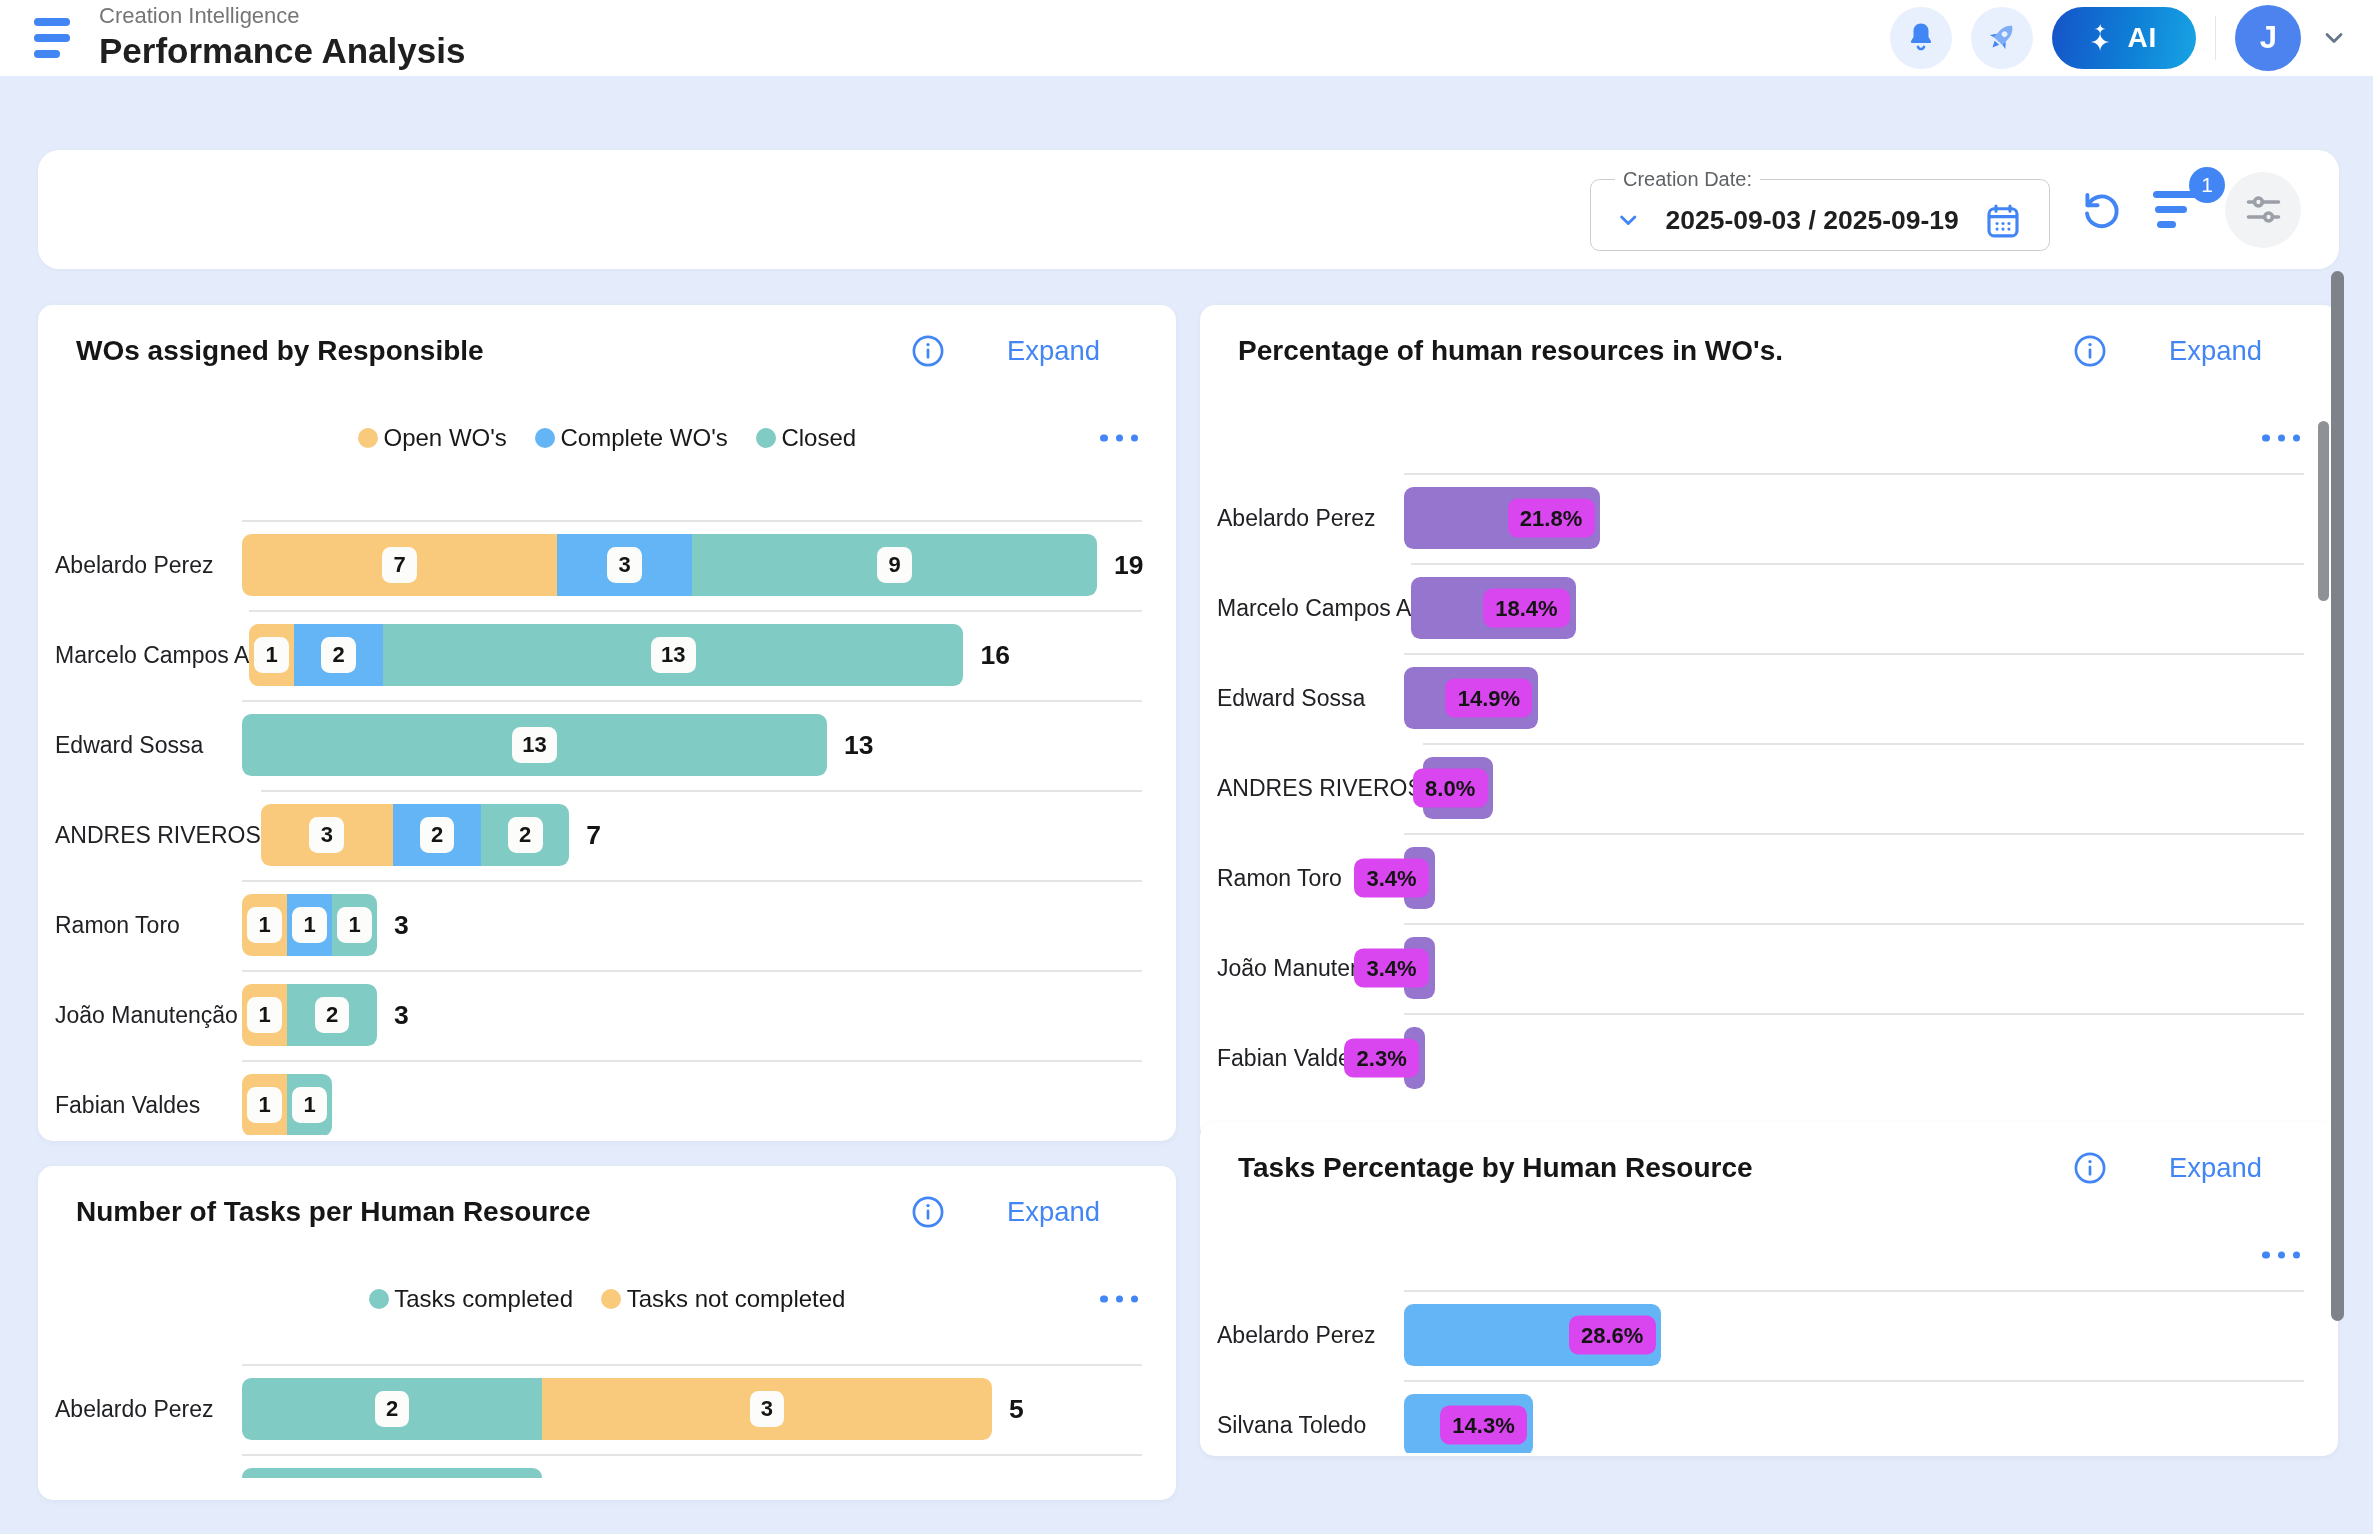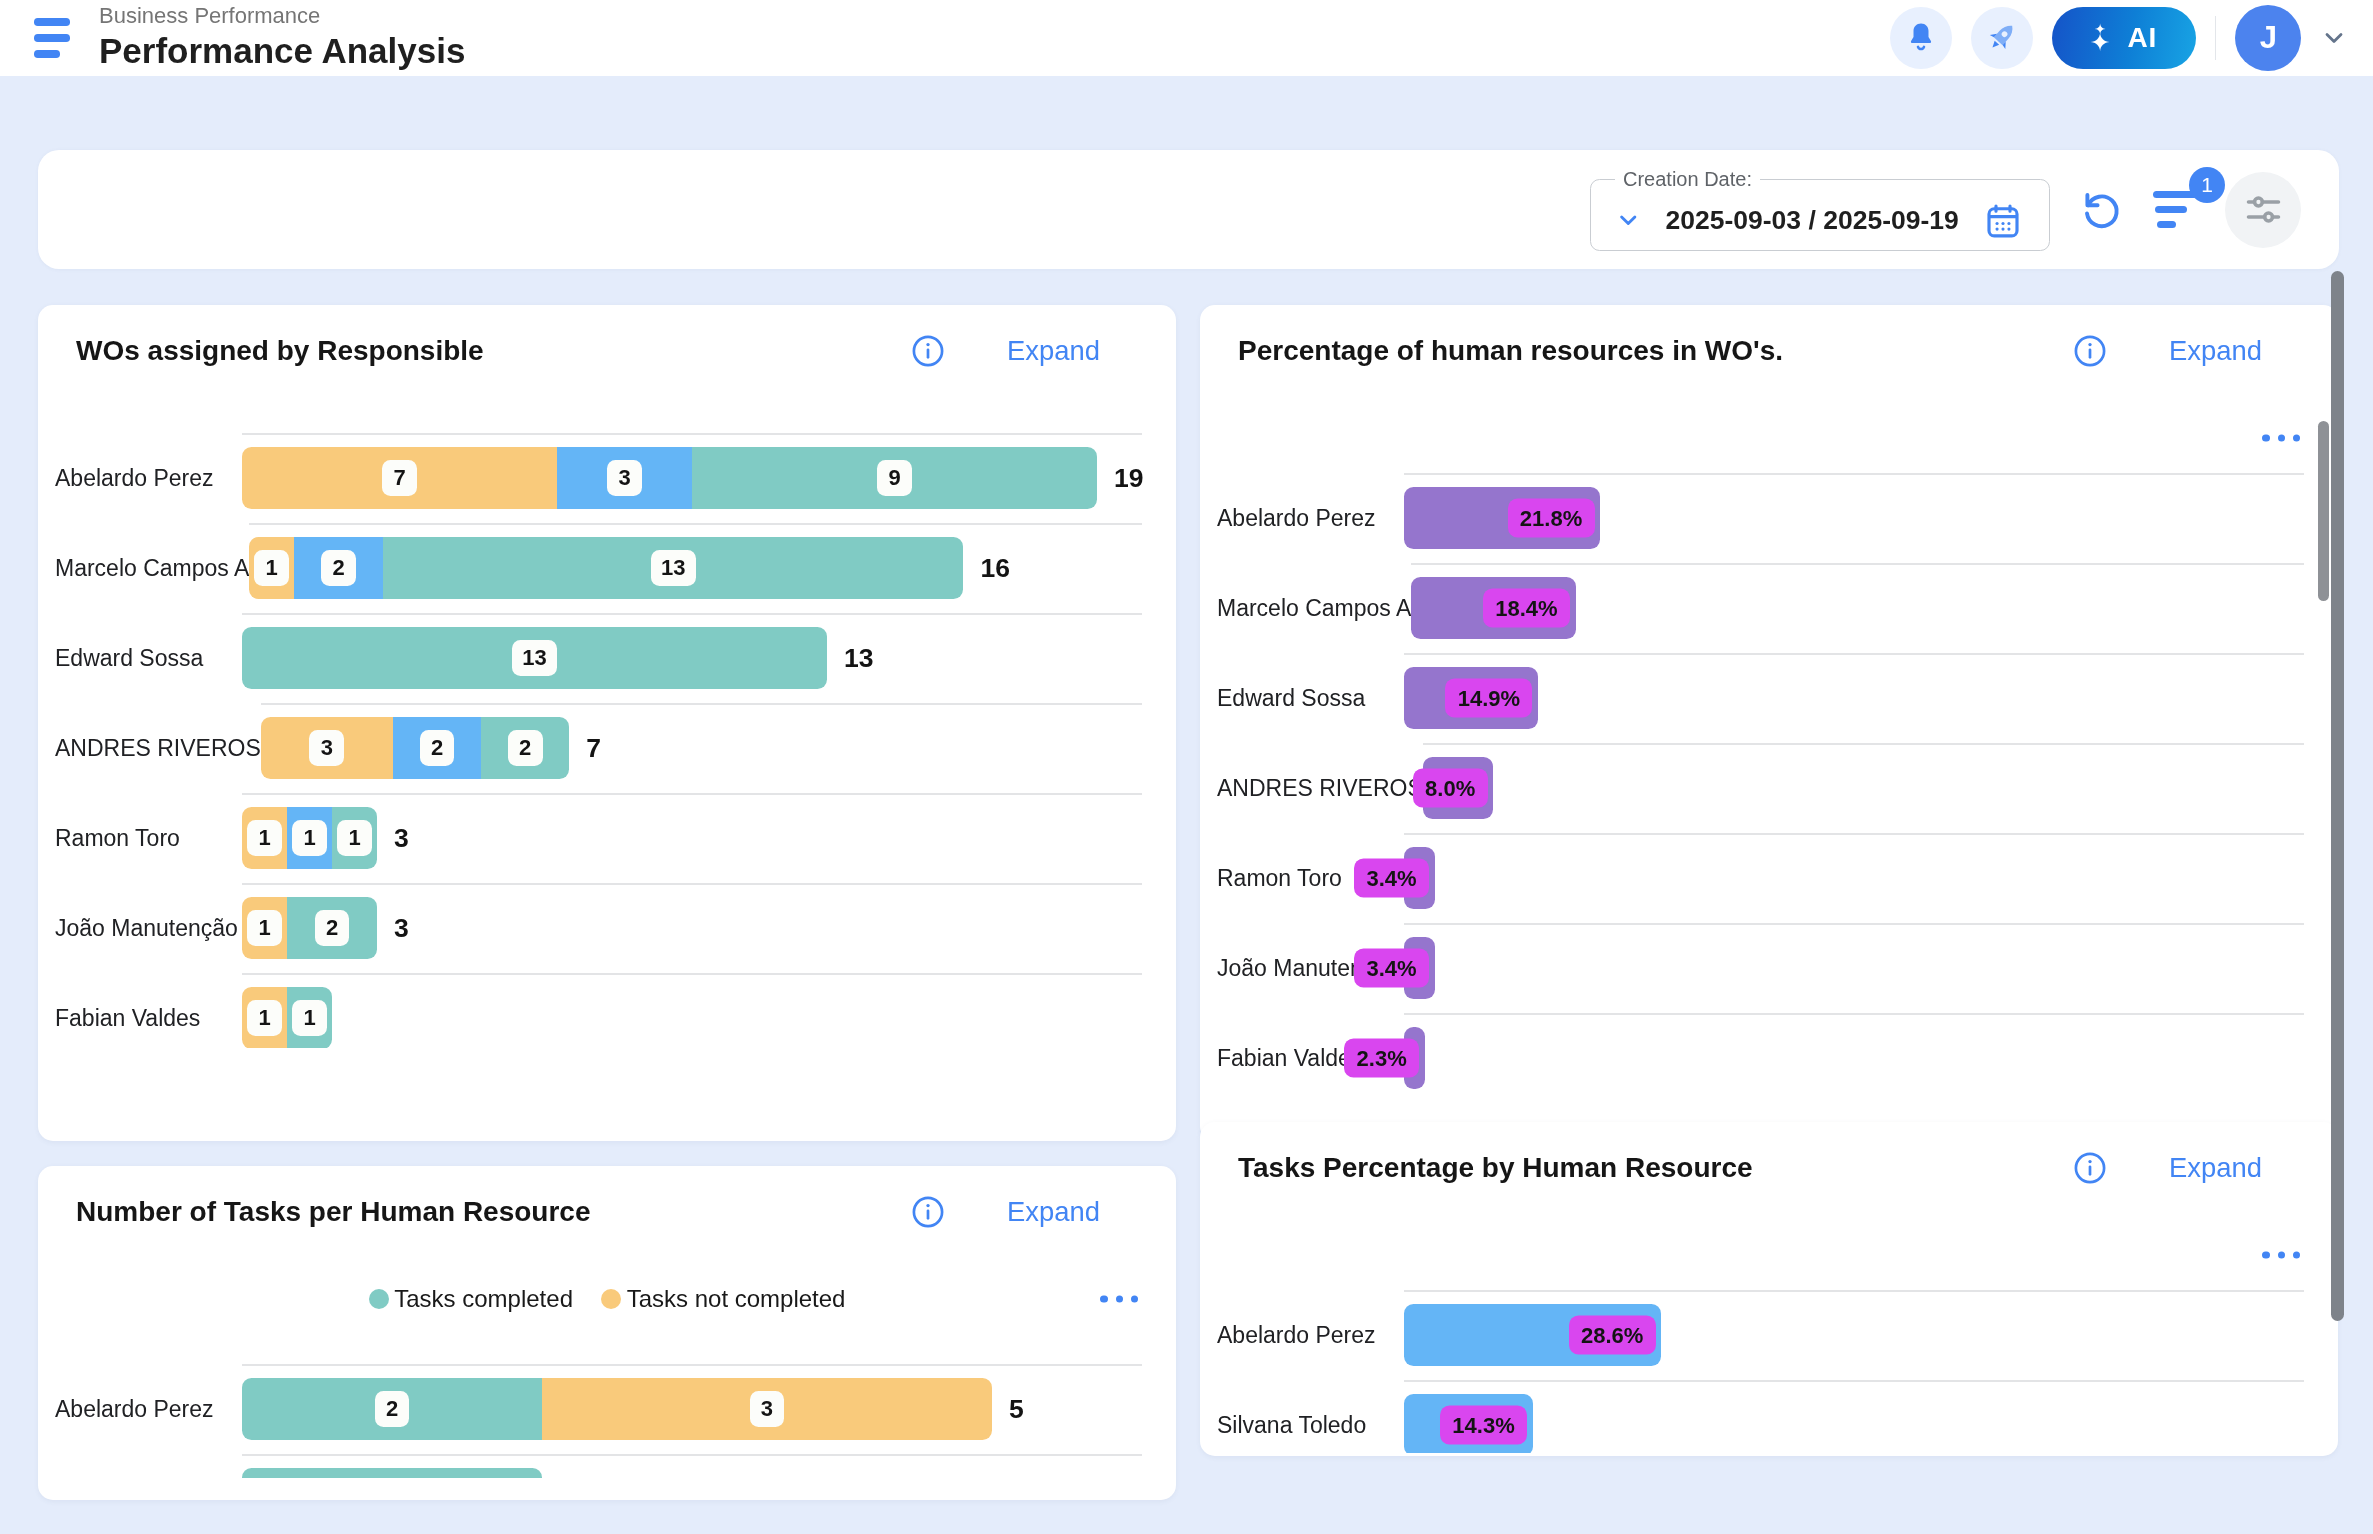--- a/index.html
+++ b/index.html
@@ -87,21 +87,21 @@
 
 <div id="app">
 
   <header class="topbar">
     <div class="hamburger">
         <i></i>
         <i></i>
         <i></i>
       </div>
     <div class="title-block">
-      <span class="app-title">Business Performance</span>
+      <span class="app-title">Creation Intelligence</span>
       <span class="page-title">Performance Analysis</span>
     </div>
     <div class="topbar-right">
       <div class="icon-circle">
         <span>
           <svg width="36" height="36" viewBox="0 0 24 24">
               <path d="M12 3c-3 0-5 2.2-5 5v4l-1.6 2.6c-.35.6.05 1.4.9 1.4h11.4c.85 0 1.25-.8.9-1.4L17 12V8c0-2.8-2-5-5-5z" fill="#4285F4"></path>
               <path d="M10 18.6a2.1 2.1 0 0 0 4 0" stroke="#4285F4" stroke-width="1.7" fill="none" stroke-linecap="round"></path>
             </svg>
         </span>
@@ -193,20 +193,41 @@
       <span class="head-spacer"></span>
       <button class="info-btn">
           <svg width="36" height="36" viewBox="0 0 24 24" fill="none" stroke="#4285F4" stroke-width="1.8">
             <circle cx="12" cy="12" r="9.4"></circle>
             <path d="M12 11.2v5" stroke-linecap="round"></path>
             <circle cx="12" cy="7.7" r="1.1" fill="#4285F4" stroke="none"></circle>
           </svg>
         </button>
       <a class="expand-link">Expand</a>
     </div>
+    <div class="legend-row">
+      <div class="legend">
+          <span class="legend-item">
+            <span class="legend-dot" style="background: rgb(249, 202, 123);"></span>
+            <span>Open WO's</span>
+          </span>
+          <span class="legend-item">
+            <span class="legend-dot" style="background: rgb(100, 181, 246);"></span>
+            <span>Complete WO's</span>
+          </span>
+          <span class="legend-item">
+            <span class="legend-dot" style="background: rgb(128, 203, 196);"></span>
+            <span>Closed</span>
+          </span>
+        </div>
+      <span class="menu-dots">
+          <i></i>
+          <i></i>
+          <i></i>
+        </span>
+    </div>
     <div class="rows">
         <div class="chart-row">
           <div class="row-label">Abelardo Perez</div>
           <div class="bar-col">
             <div class="bar-fill stacked" style="width: 95%;">
               <div class="seg" style="flex: 7 1 0%; background: rgb(249, 202, 123);">
                 <span class="pill">7</span>
               </div>
               <div class="seg" style="flex: 3 1 0%; background: rgb(100, 181, 246);">
                 <span class="pill">3</span>

